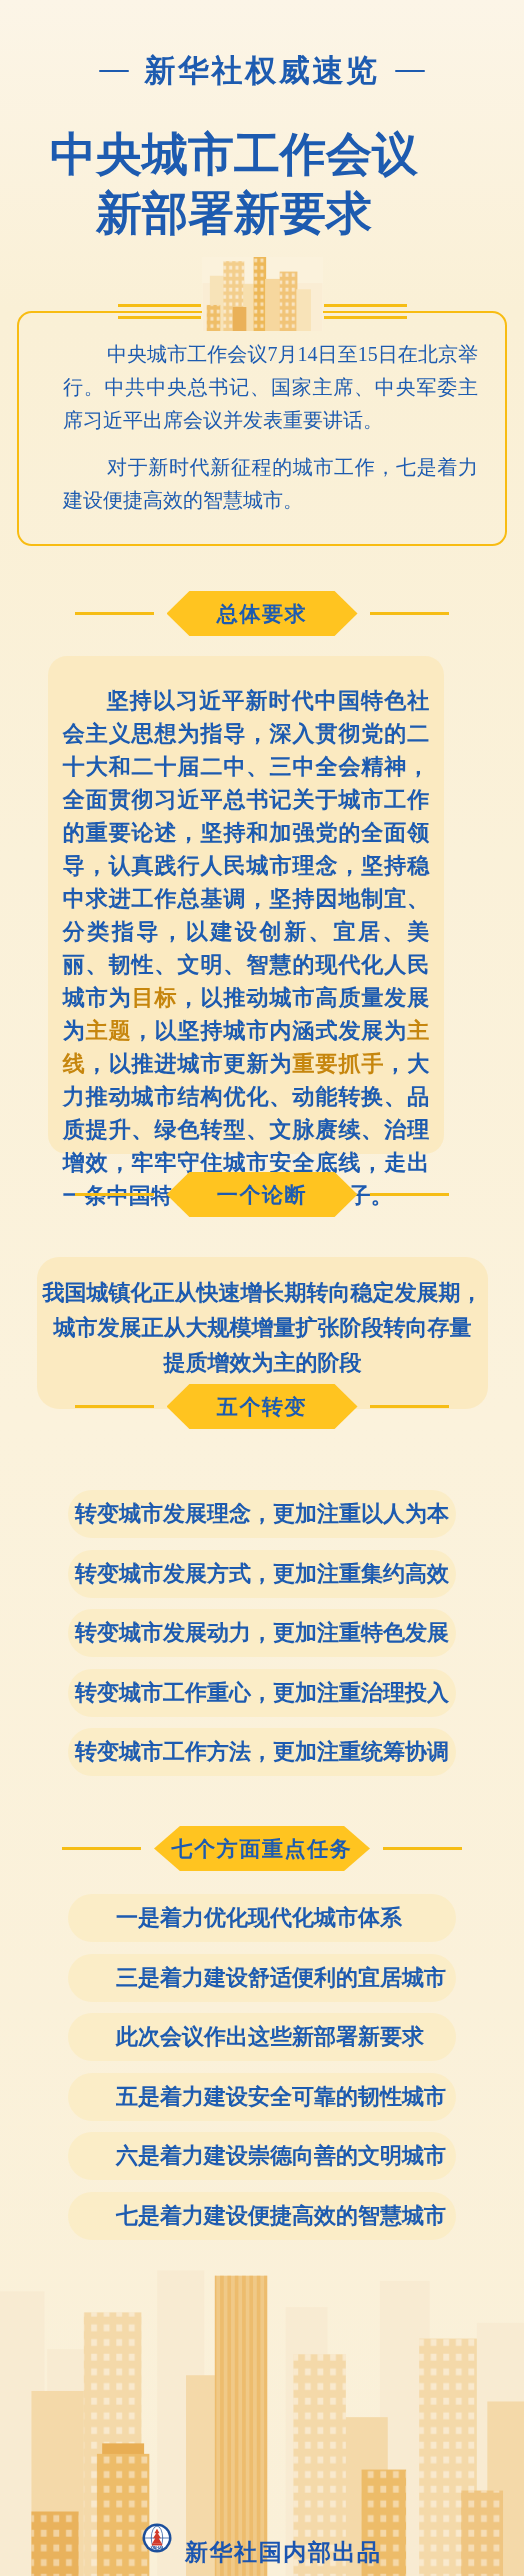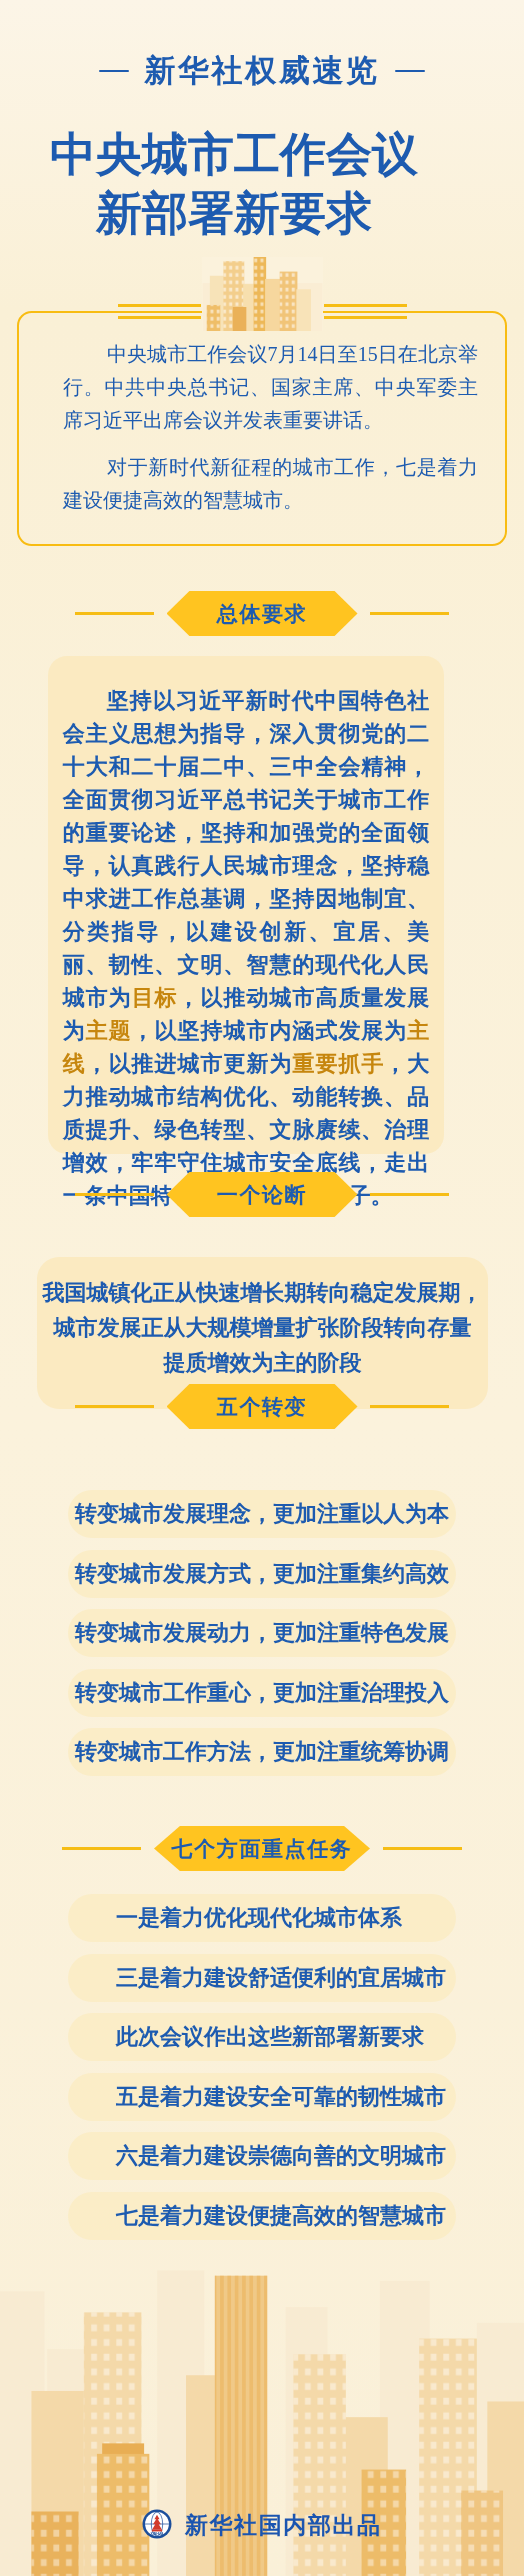--- a/index.html
+++ b/index.html
@@ -60,21 +60,21 @@
   .stack-five{top:1490px;}
   .stack-seven{top:1894px;}
   .pill{height:48px;background:var(--pillbg);border-radius:24px;
         color:var(--blue);font-size:22px;font-weight:bold;
         display:flex;align-items:center;text-align:right;}
   .stack-five .pill{justify-content:center;}
   .stack-seven .pill{justify-content:flex-start;padding-left:48px;}
   
   .skyline{left:0;top:2218px;width:524px;height:358px;}
   .credit-row{top:2509px;left:0;width:524px;display:flex;align-items:center;justify-content:center;gap:12.6px;}
-  .credit-text{color:#1B55B0;font-size:23px;font-weight:bold;letter-spacing:1.6px;}
+  .credit-text{color:#1B55B0;font-size:23px;font-weight:bold;letter-spacing:1.6px;margin-top:28px;}
   .mini-city{left:202px;top:257px;width:121px;height:74px;background:#FBF2DC;}
 </style>
 </head>
 <body>
 
 <div id="page">
 
   <div class="abs header-row">
     <span class="dash"></span>
     <span class="badge-text">新华社权威速览</span>

